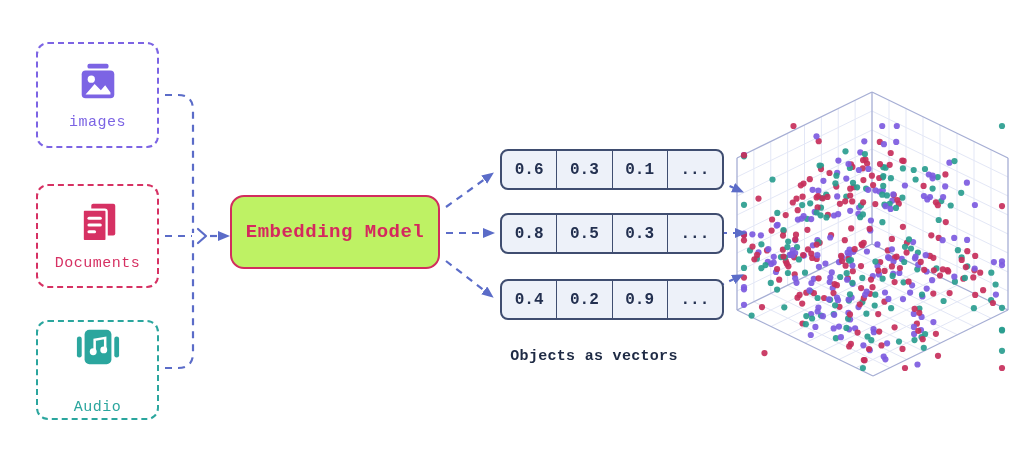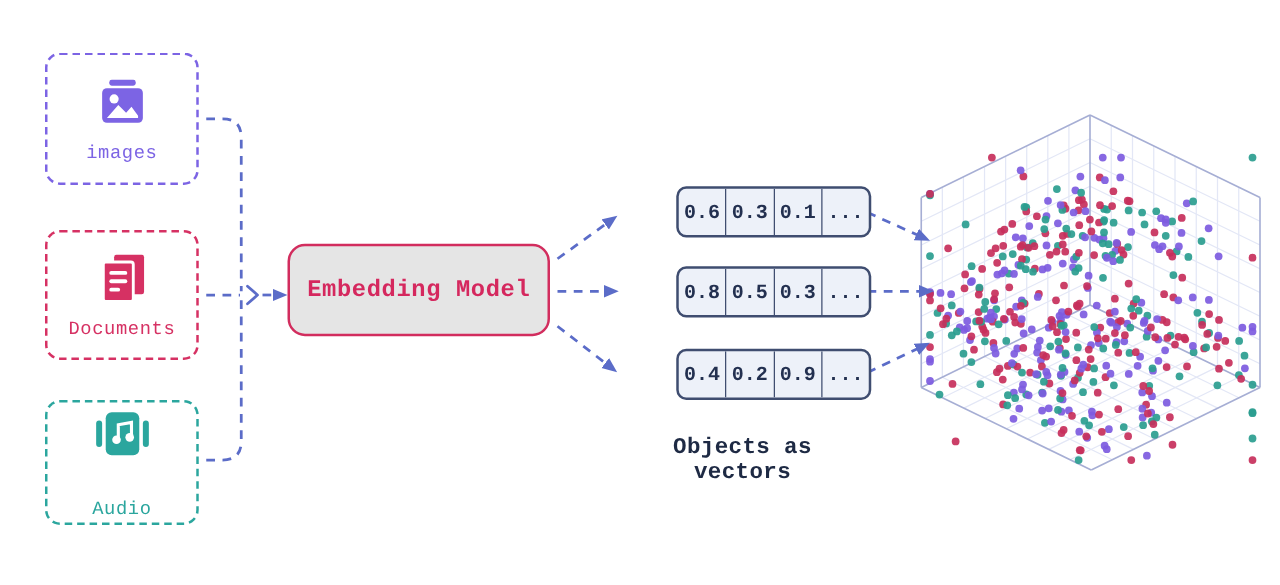--- a/index.html
+++ b/index.html
@@ -17,32 +17,32 @@
     box-sizing:border-box;
   }
   .source-box .lbl{font-size:15px;letter-spacing:.5px;}
   .model-box{
     position:absolute;left:230px;top:195px;width:210px;height:74px;
     border:2px solid;border-radius:14px;box-sizing:border-box;
     display:flex;align-items:center;justify-content:center;
     font-size:19px;font-weight:bold;letter-spacing:.5px;
   }
   .vector-row{
-    position:absolute;left:500px;width:156px;height:41px;
+    position:absolute;left:500px;width:224px;height:41px;
     background:var(--vector-fill);border:2px solid var(--vector-border);border-radius:8px;
-    box-sizing:border-box;display:flex;overflow:hidden;color:var(--vector-text);margin-left:41px;
+    box-sizing:border-box;display:flex;overflow:hidden;color:var(--vector-text);
   }
   .vector-cell{
     flex:1;display:flex;align-items:center;justify-content:center;
     font-size:16px;font-weight:bold;
   }
   .vector-cell + .vector-cell{border-left:1.6px solid var(--vector-border);}
   .caption{
     position:absolute;left:500px;top:348px;width:188px;text-align:center;
-    font-size:18px;font-weight:bold;color:var(--caption-text);letter-spacing:.3px;
+    font-size:15px;font-weight:bold;color:var(--caption-text);letter-spacing:.3px;
   }
 </style>
 </head>
 <body>
 
 <div class="canvas">
 
   <svg class="overlay" viewBox="0 0 1024 468">
     <defs>
       <marker id="arrow" markerUnits="userSpaceOnUse" markerWidth="14" markerHeight="12" refX="1" refY="5" orient="auto">
@@ -625,21 +625,21 @@
       <rect x="2" y="13" width="5" height="22" rx="2.5" fill="currentColor"></rect>
       <rect x="41" y="13" width="5" height="22" rx="2.5" fill="currentColor"></rect>
       <rect x="10" y="6" width="28" height="36" rx="5" fill="currentColor"></rect>
       <path d="M20.5,28.5 V16.5 L31.5,14.5 V26.5" stroke="#fff" stroke-width="2.6" fill="none"></path>
       <circle cx="19" cy="29" r="3.6" fill="#fff"></circle>
       <circle cx="30" cy="27" r="3.6" fill="#fff"></circle>
     </svg>
     <span class="lbl">Audio</span>
   </div>
 
-  <div class="model-box" style="background: #e5e5e5; border-color: rgb(210, 45, 94); color: rgb(213, 40, 94);">
+  <div class="model-box" style="background: #bef264; border-color: rgb(210, 45, 94); color: rgb(213, 40, 94);">
     <span>Embedding Model</span>
   </div>
 
   <div class="vector-row" style="top:149px;">
     <div class="vector-cell">0.6</div>
     <div class="vector-cell">0.3</div>
     <div class="vector-cell">0.1</div>
     <div class="vector-cell">...</div>
   </div>
   <div class="vector-row" style="top:213px;">

